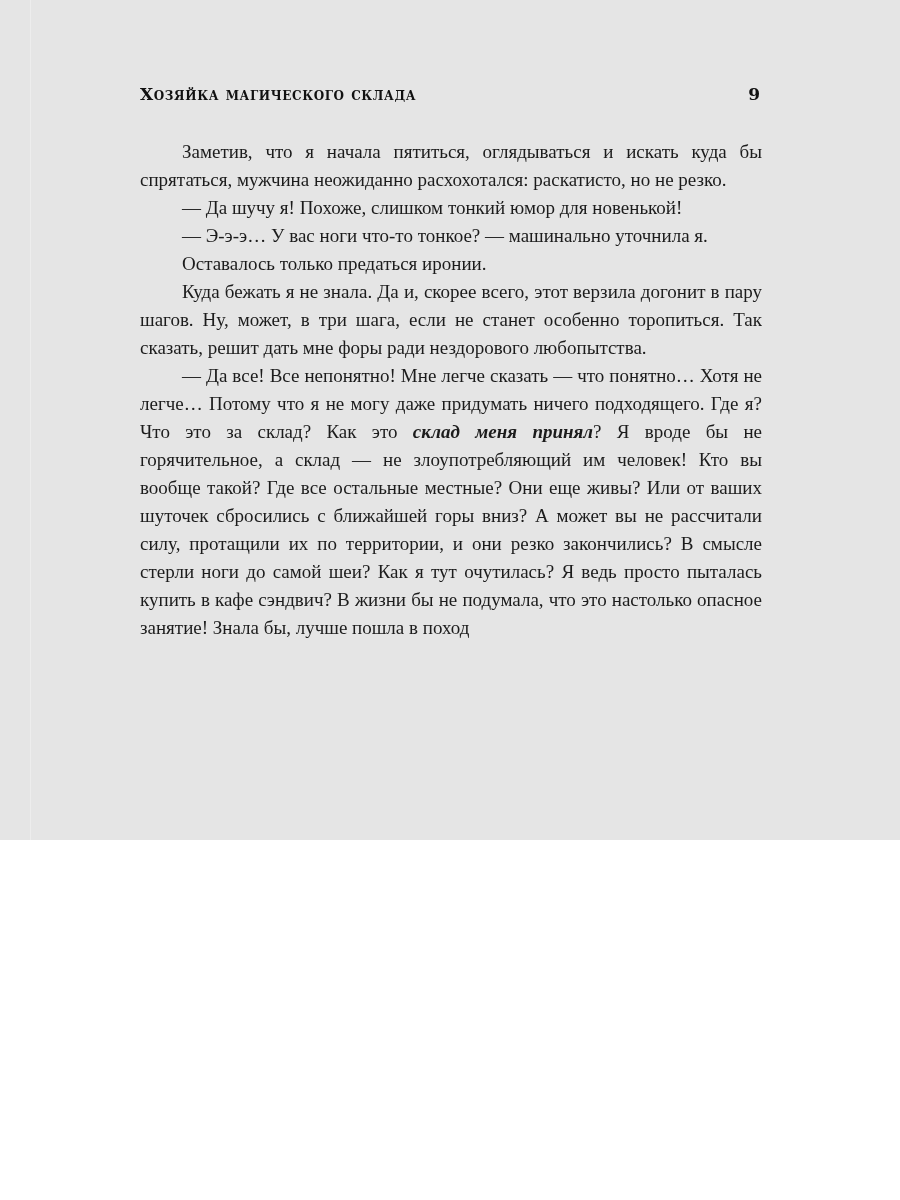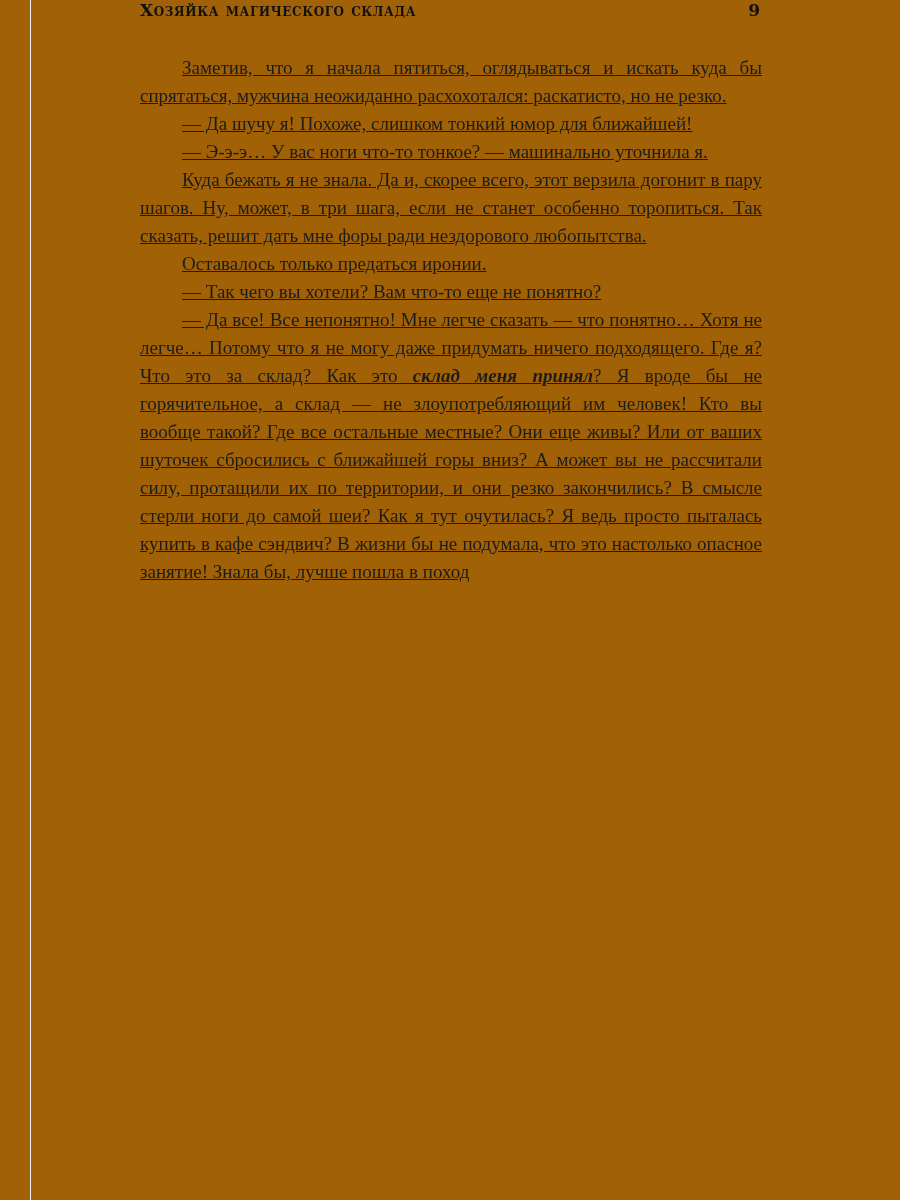--- a/index.html
+++ b/index.html
@@ -3,26 +3,27 @@
 <meta charset="utf-8">
 <style>
   html, body {
     margin: 0;
     padding: 0;
     background: #ffffff;
   }
   .page {
     position: relative;
     width: 900px;
-    height: 1200px;
-    background: #a16207;
+    height: 840px;
+    background: #e5e5e5;
     overflow: hidden;
     font-family: "Liberation Serif", serif;
     color: #1c1c1c;
     box-sizing: border-box;
+    padding-top: 84px;
   }
   .edge-line {
     position: absolute;
     left: 30px;
     top: 0;
     bottom: 0;
     width: 1px;
     background: #ededed;
   }
   .page-header {
@@ -50,38 +51,36 @@
     width: 622px;
     margin-left: 140px;
     margin-top: 34px;
     font-size: 19px;
     line-height: 28px;
     text-align: justify;
   }
   .para {
     margin: 0;
     text-indent: 42px;
-    text-decoration: underline;
   }
   .bi {
     font-weight: bold;
     font-style: italic;
   }
 </style>
 </head>
 <body>
 
 <div class="page">
   <div class="edge-line"></div>
   <header class="page-header">
     <span class="book-title">Хозяйка магического склада</span>
     <span class="page-number">9</span>
   </header>
   <main class="page-body">
       <p class="para"><span>Заметив, что я начала пятиться, оглядываться и искать куда бы спрятаться, мужчина неожиданно расхохотался: раскатисто, но не резко.</span></p>
-      <p class="para"><span>— Да шучу я! Похоже, слишком тонкий юмор для ближайшей!</span></p>
+      <p class="para"><span>— Да шучу я! Похоже, слишком тонкий юмор для новенькой!</span></p>
       <p class="para"><span>— Э-э-э… У вас ноги что-то тонкое? — машинально уточнила я.</span></p>
+      <p class="para"><span>Оставалось только предаться иронии.</span></p>
       <p class="para"><span>Куда бежать я не знала. Да и, скорее всего, этот верзила догонит в пару шагов. Ну, может, в три шага, если не станет особенно торопиться. Так сказать, решит дать мне форы ради нездорового любопытства.</span></p>
-      <p class="para"><span>Оставалось только предаться иронии.</span></p>
-      <p class="para"><span>— Так чего вы хотели? Вам что-то еще не понятно?</span></p>
       <p class="para"><span>— Да все! Все непонятно! Мне легче сказать — что понятно… Хотя не легче… Потому что я не могу даже придумать ничего подходящего. Где я? Что это за склад? Как это </span><span class="bi">склад меня принял</span><span>? Я вроде бы не горячительное, а склад — не злоупотребляющий им человек! Кто вы вообще такой? Где все остальные местные? Они еще живы? Или от ваших шуточек сбросились с ближайшей горы вниз? А может вы не рассчитали силу, протащили их по территории, и они резко закончились? В смысле стерли ноги до самой шеи? Как я тут очутилась? Я ведь просто пыталась купить в кафе сэндвич? В жизни бы не подумала, что это настолько опасное занятие! Знала бы, лучше пошла в поход</span></p>
     </main>
 </div>
 
 </body></html>

